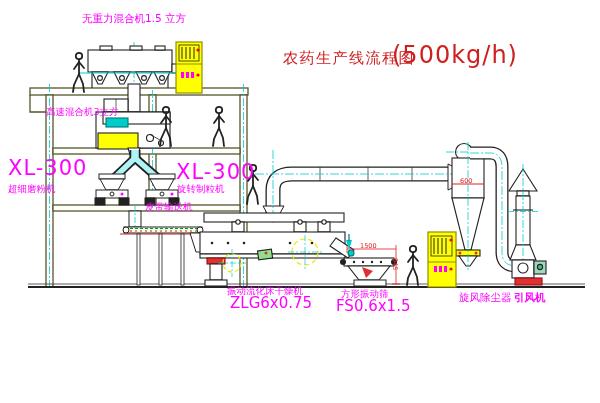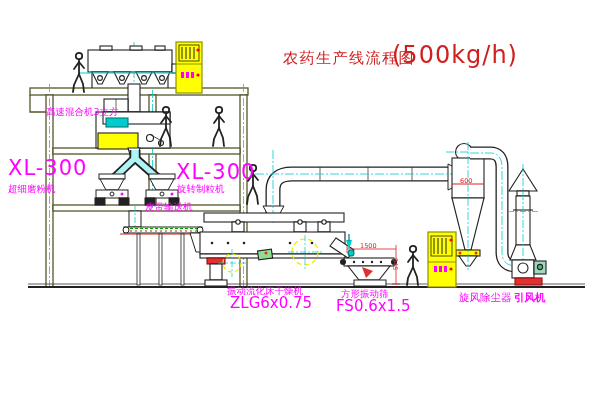--- a/index.html
+++ b/index.html
@@ -276,20 +276,21 @@
     <use href="#person" x="0" y="0" transform="translate(166,106)"></use>
     <use href="#person" x="0" y="0" transform="translate(219,106)"></use>
     <use href="#person" x="0" y="0" transform="translate(253,164)"></use>
     <use href="#person" x="0" y="0" transform="translate(413,245)"></use>
   </g>
 </svg>
 
   <div class="title-cn">农药生产线流程图</div>
   <div class="title-cap">(500kg/h)</div>
 
+  <div class="lbl lbl-m" style="left:82px;top:13px;">无重力混合机1.5 立方</div>
   <div class="lbl lbl-s" style="left:46px;top:107px;">高速混合机3立方</div>
 
   <div class="lbl lbl-model" style="left:8px;top:158px;">XL-300</div>
   <div class="lbl lbl-s" style="left:8px;top:184px;">超细磨粉机</div>
 
   <div class="lbl lbl-model" style="left:176px;top:162px;">XL-300</div>
   <div class="lbl lbl-s" style="left:177px;top:184px;">旋转制粒机</div>
 
   <div class="lbl lbl-s" style="left:145px;top:202px;">皮带输送机</div>
 

